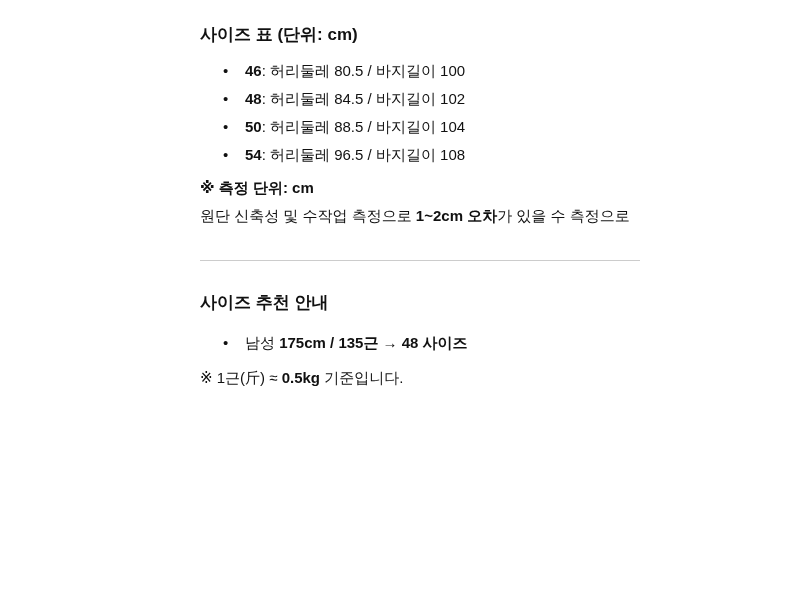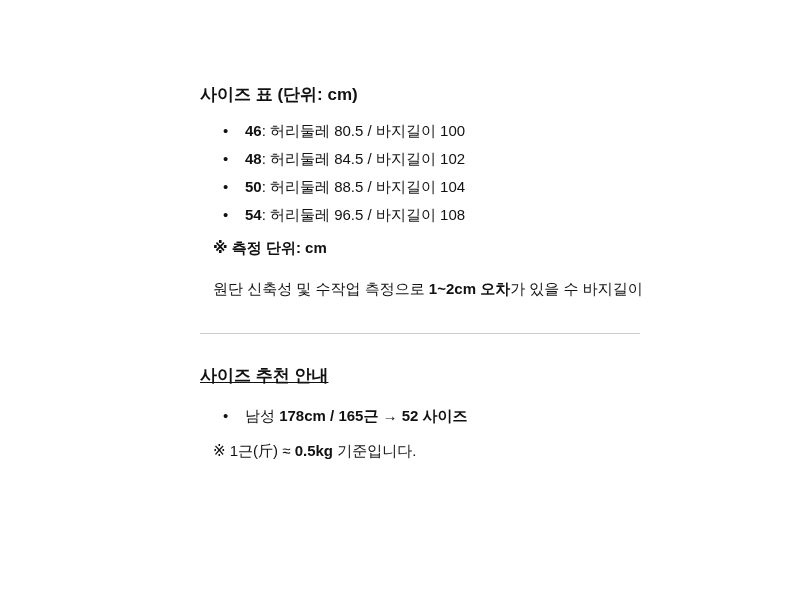--- a/index.html
+++ b/index.html
@@ -8,33 +8,32 @@
     background: #ffffff;
     width: 800px;
     height: 600px;
     overflow: hidden;
     font-family: "Liberation Sans", "DejaVu Sans", sans-serif;
     color: #111111;
   }
   .doc {
     margin-left: 200px;
     width: 452px;
-    padding-top: 85px;
+    padding-top: 25px;
   }
   h3.section-title {
     font-size: 17px;
     line-height: 20px;
     font-weight: 700;
     margin: 0;
     color: #111111;
   }
   h3.second-title {
     margin-top: 32px;
     margin-bottom: 16px;
-    text-decoration: underline;
   }
   ul.bullet-list {
     list-style: none;
     margin: 12px 0 0 0;
     padding: 0;
   }
   ul.bullet-list li {
     position: relative;
     padding-left: 45px;
     font-size: 15px;
@@ -47,21 +46,21 @@
     left: 23px;
     top: 0;
     font-size: 15px;
     line-height: 28px;
     color: #111111;
   }
   ul.guide-list { margin-top: 8px; }
   .note {
     font-size: 15px;
     line-height: 28px;
-    margin: 13px;
+    margin: 0;
     white-space: nowrap;
   }
   .note-bold { font-weight: 700; }
   .unit-note { margin-top: 5px; font-weight: 700; }
   .weight-note { margin-top: 7px; }
   b, .b { font-weight: 700; }
   hr.divider {
     border: none;
     border-top: 1px solid #cccccc;
     width: 440px;
@@ -77,25 +76,25 @@
 
   <ul class="bullet-list">
     <li><b>46</b><span>: 허리둘레 80.5 / 바지길이 100</span></li>
     <li><b>48</b><span>: 허리둘레 84.5 / 바지길이 102</span></li>
     <li><b>50</b><span>: 허리둘레 88.5 / 바지길이 104</span></li>
     <li><b>54</b><span>: 허리둘레 96.5 / 바지길이 108</span></li>
   </ul>
 
   <p class="note unit-note">※ 측정 단위: cm</p>
 
-  <p class="note"><span>원단 신축성 및 수작업 측정으로 </span><span class="note-bold">1~2cm 오차</span><span>가 있을 수 바지길이</span></p>
+  <p class="note"><span>원단 신축성 및 수작업 측정으로 </span><span class="note-bold">1~2cm 오차</span><span>가 있을 수 측정으로</span></p>
 
   <hr class="divider">
 
   <h3 class="section-title second-title">사이즈 추천 안내</h3>
 
   <ul class="bullet-list guide-list">
-    <li><span>남성 </span><b>178cm / 165근</b><span> → </span><b>52 사이즈</b></li>
+    <li><span>남성 </span><b>175cm / 135근</b><span> → </span><b>48 사이즈</b></li>
   </ul>
 
   <p class="note weight-note"><span>※ 1근(斤) ≈ </span><span class="note-bold">0.5kg</span><span> 기준입니다.</span></p>
 
 </div>
 
 </body></html>

